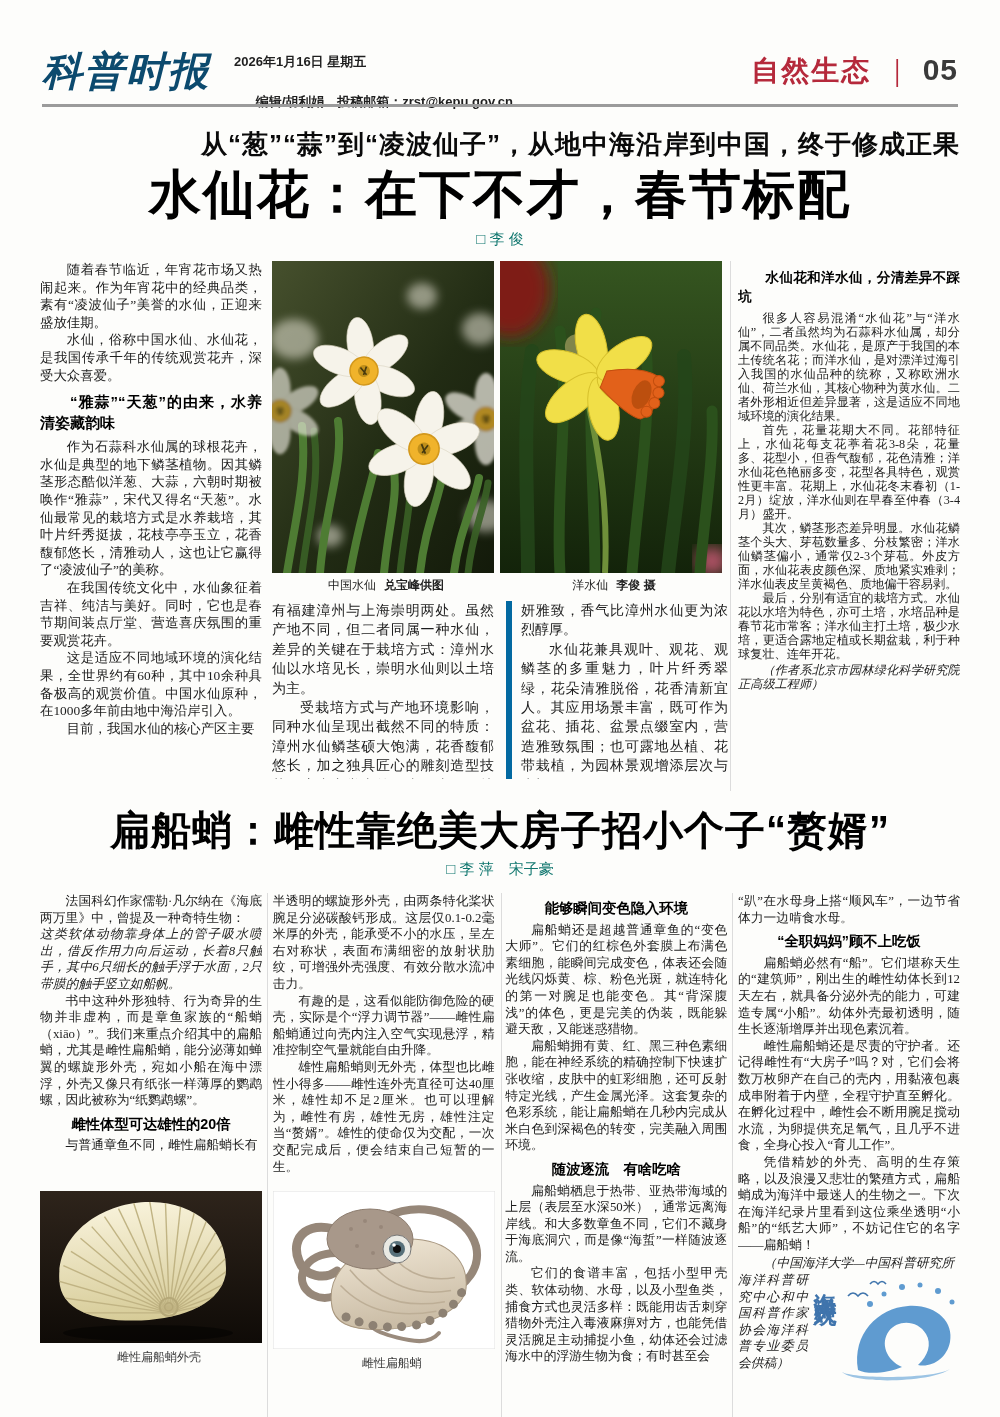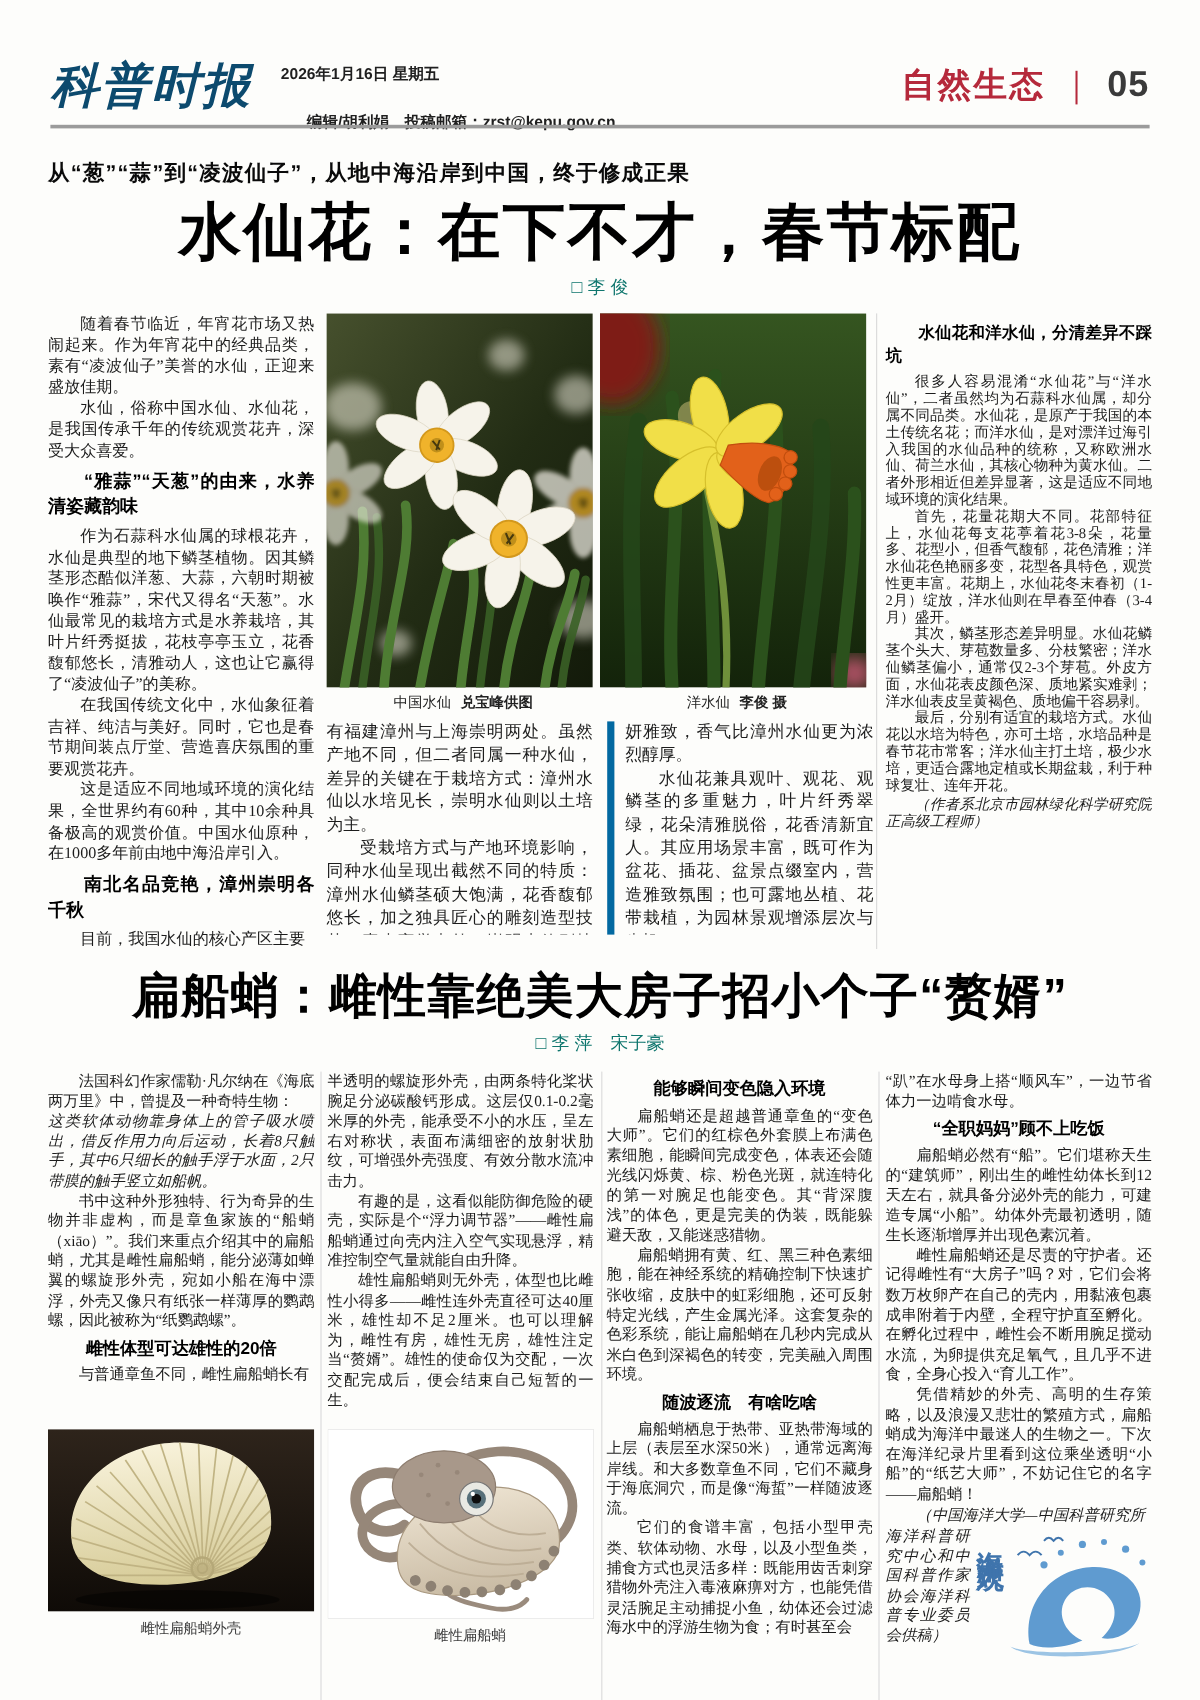--- a/index.html
+++ b/index.html
@@ -29,22 +29,22 @@
   .para.h { font-family:"Liberation Sans",sans-serif; font-weight:bold; text-indent:2em;
             margin:7px 0 5px; font-size:1.12em; line-height:1.4; color:#000; }
   .para.hc { font-family:"Liberation Sans",sans-serif; font-weight:bold; text-align:center;
              text-indent:0; margin:7px 0 5px; font-size:1.12em; color:#000; }
   .para.credit { font-style:italic; text-indent:2em; margin-top:2px; }
   .byline { text-align:center; font-size:15px; color:#0f766e;
             font-family:"Liberation Sans",sans-serif; }
 
   
   .a1 { position:absolute; left:40px; top:128px; width:920px; }
-  .kicker { text-align:left; font-family:"Liberation Sans",sans-serif; font-weight:bold;
-            font-size:18px; line-height:32px; color:#0a0a0a; letter-spacing:1px; }
+  .kicker { text-align:right; font-family:"Liberation Sans",sans-serif; font-weight:bold;
+            font-size:26px; line-height:32px; color:#0a0a0a; letter-spacing:1px; }
   .a1-title { text-align:center; font-family:"Liberation Sans",sans-serif; font-weight:900;
               font-size:52px; line-height:56px; margin-top:6px; letter-spacing:2px; color:#000; }
   .a1 .byline { margin-top:8px; }
   .a1-body { position:relative; display:flex; justify-content:space-between; margin-top:12px;
              height:530px; overflow:hidden; }
   .colA { width:222px; overflow:hidden; text-align:justify; }
   .a1-col1 { font-size:13.4px; line-height:17.6px; }
   .a1-mid { width:456px; }
   .photo-row { display:flex; justify-content:space-between; }
   figure { margin:0; width:238px; }
@@ -99,21 +99,20 @@
     <div class="byline">□ 李 俊</div>
 
     <div class="a1-body">
       <div class="colA a1-col1">
           <div class="para p">随着春节临近，年宵花市场又热闹起来。作为年宵花中的经典品类，素有“凌波仙子”美誉的水仙，正迎来盛放佳期。</div>
           <div class="para p">水仙，俗称中国水仙、水仙花，是我国传承千年的传统观赏花卉，深受大众喜爱。</div>
           <div class="para h">“雅蒜”“天葱”的由来，水养清姿藏韵味</div>
           <div class="para p">作为石蒜科水仙属的球根花卉，水仙是典型的地下鳞茎植物。因其鳞茎形态酷似洋葱、大蒜，六朝时期被唤作“雅蒜”，宋代又得名“天葱”。水仙最常见的栽培方式是水养栽培，其叶片纤秀挺拔，花枝亭亭玉立，花香馥郁悠长，清雅动人，这也让它赢得了“凌波仙子”的美称。</div>
           <div class="para p">在我国传统文化中，水仙象征着吉祥、纯洁与美好。同时，它也是春节期间装点厅堂、营造喜庆氛围的重要观赏花卉。</div>
           <div class="para p">这是适应不同地域环境的演化结果，全世界约有60种，其中10余种具备极高的观赏价值。中国水仙原种，在1000多年前由地中海沿岸引入。</div>
-          <div class="para h">南北名品竞艳，漳州崇明各千秋</div>
           <div class="para p">目前，我国水仙的核心产区主要</div>
         </div>
 
       <div class="a1-mid">
         <div class="photo-row">
           <figure>
             <svg class="photo-svg" viewBox="0 0 222 312">
               <defs>
                 <linearGradient id="bg1" x1="0" y1="0" x2="1" y2="1">
                   <stop offset="0" stop-color="#46502d"></stop>

